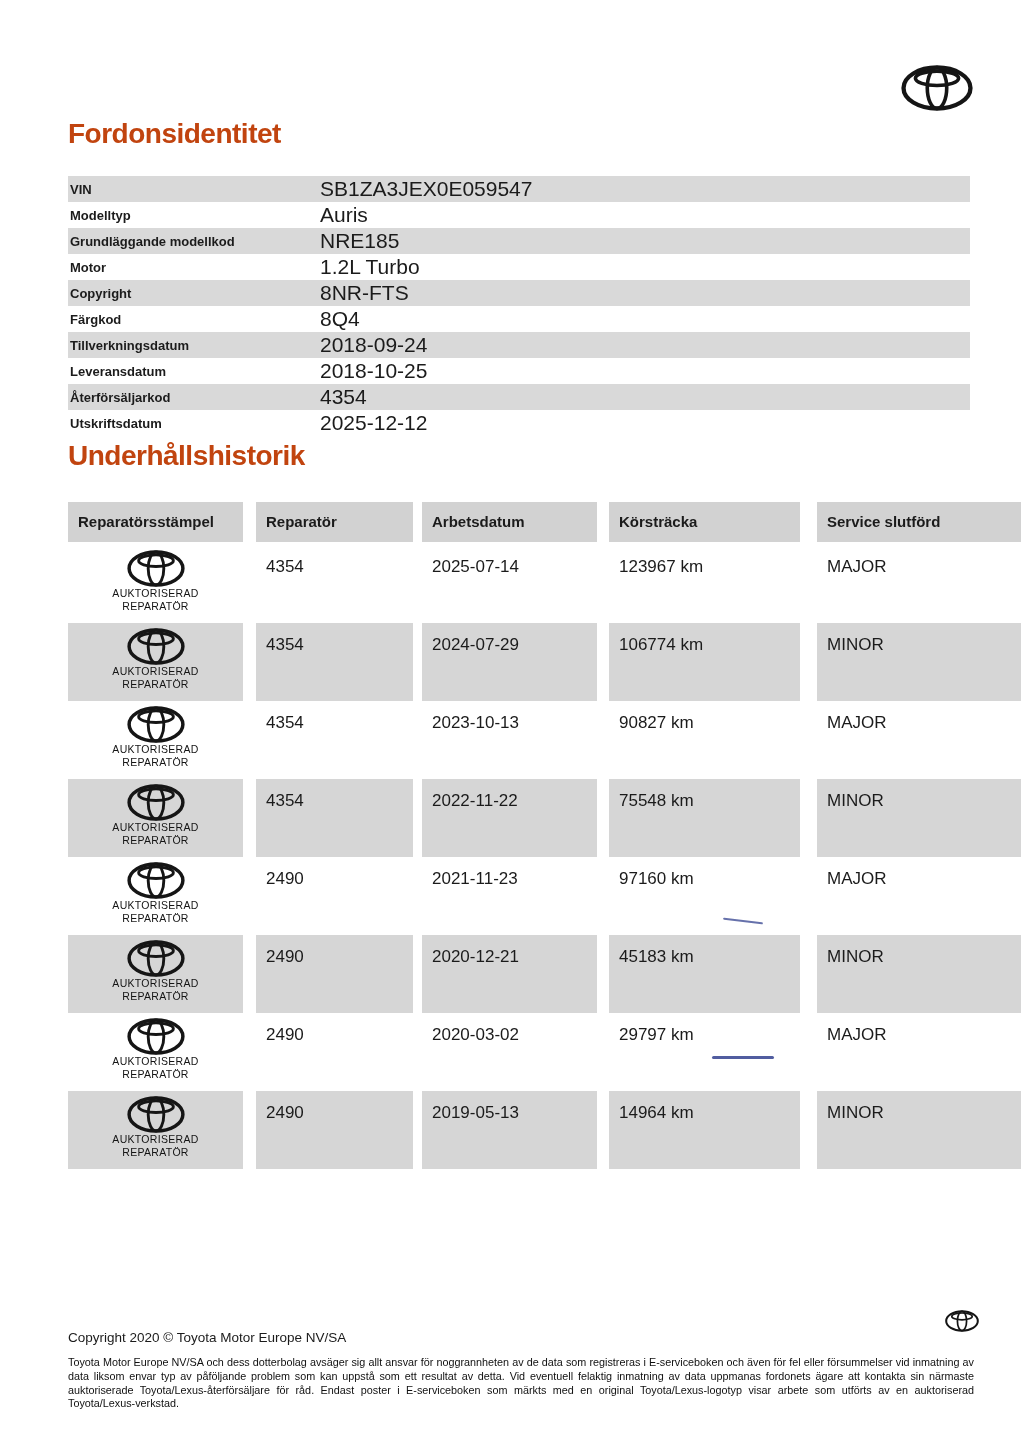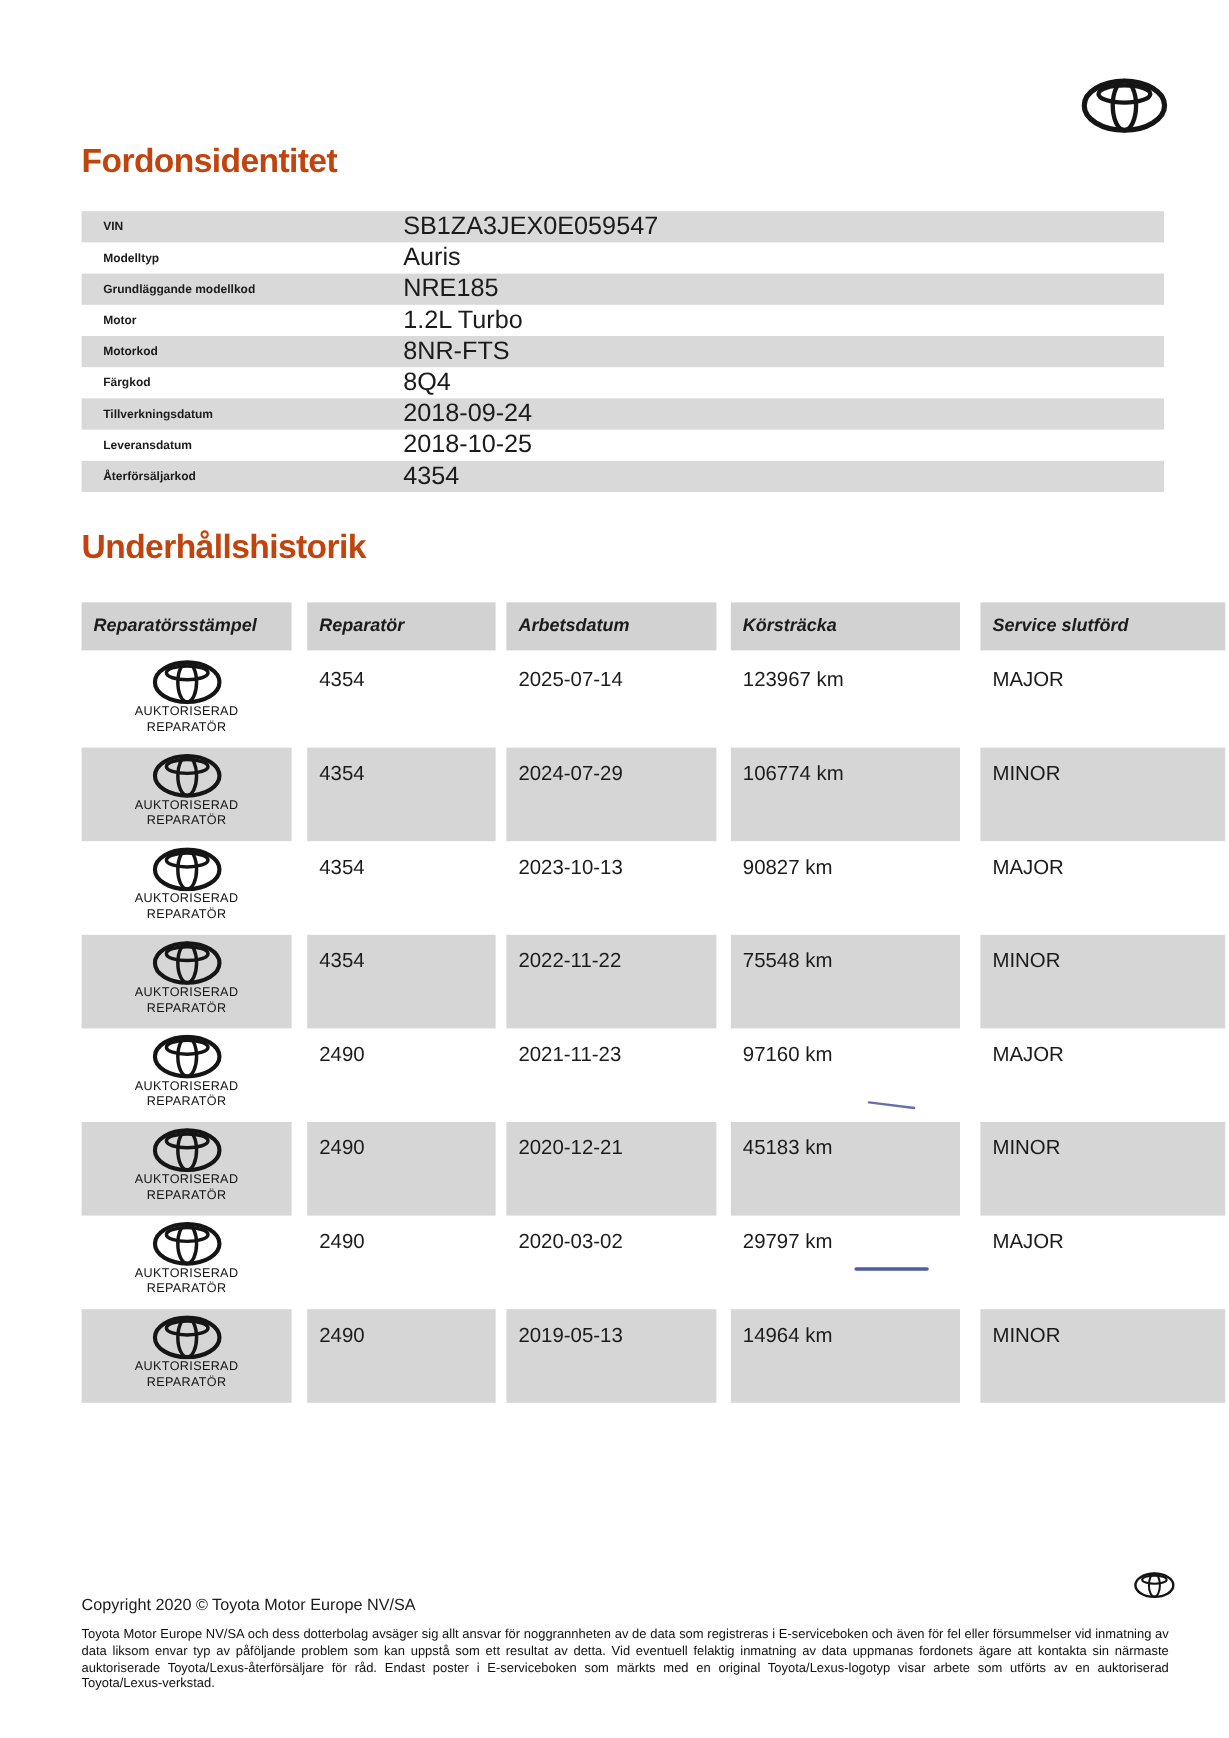--- a/index.html
+++ b/index.html
@@ -20,25 +20,25 @@
     left:68px;font-size:28px;font-weight:bold;color:#c1440f;
     letter-spacing:-0.5px;
   }
   #title1{top:118px;}
   #title2{top:440px;}
 
   
   #id-table{left:68px;top:176px;width:902px;}
   .id-row{position:relative;height:26px;display:flex;align-items:center;}
   .id-row.band{background:#d9d9d9;}
-  .id-label{width:250px;padding-left:18px;font-weight:bold;font-size:10px;}
+  .id-label{width:250px;padding-left:2px;font-weight:bold;font-size:13px;}
   .id-value{font-size:21px;}
 
   
-  #m-header{left:68px;top:502px;width:906px;height:40px;position:absolute;font-style:italic;}
+  #m-header{left:68px;top:502px;width:906px;height:40px;position:absolute;}
   .h-cell{
     position:absolute;top:0;height:40px;background:#d2d2d2;
     font-weight:bold;font-size:15px;line-height:40px;padding-left:10px;
     box-sizing:border-box;
   }
   #m-rows{left:68px;top:545px;width:906px;position:absolute;}
   .m-row{position:relative;height:78px;}
   .m-cell{position:absolute;top:0;bottom:0;box-sizing:border-box;}
   .m-row.band .m-cell{background:#d6d6d6;}
   .c0{left:0;width:175px;}
@@ -103,21 +103,21 @@
     <div class="id-label">Grundläggande modellkod</div>
     <div class="id-value">NRE185</div>
   </div>
 
   <div class="id-row">
     <div class="id-label">Motor</div>
     <div class="id-value">1.2L Turbo</div>
   </div>
 
   <div class="id-row band">
-    <div class="id-label">Motorkod</div>
+    <div class="id-label">Copyright</div>
     <div class="id-value">8NR-FTS</div>
   </div>
 
   <div class="id-row">
     <div class="id-label">Färgkod</div>
     <div class="id-value">8Q4</div>
   </div>
 
   <div class="id-row band">
     <div class="id-label">Tillverkningsdatum</div>
@@ -127,20 +127,24 @@
   <div class="id-row">
     <div class="id-label">Leveransdatum</div>
     <div class="id-value">2018-10-25</div>
   </div>
 
   <div class="id-row band">
     <div class="id-label">Återförsäljarkod</div>
     <div class="id-value">4354</div>
   </div>
 
+  <div class="id-row">
+    <div class="id-label">Utskriftsdatum</div>
+    <div class="id-value">2025-12-12</div>
+  </div>
 </div>
 
 <div class="abs sec-title" id="title2">Underhållshistorik</div>
 
 <div id="m-header">
   <div class="h-cell c0">Reparatörsstämpel</div>
   <div class="h-cell c1">Reparatör</div>
   <div class="h-cell c2">Arbetsdatum</div>
   <div class="h-cell c3">Körsträcka</div>
   <div class="h-cell c4">Service slutförd</div>

